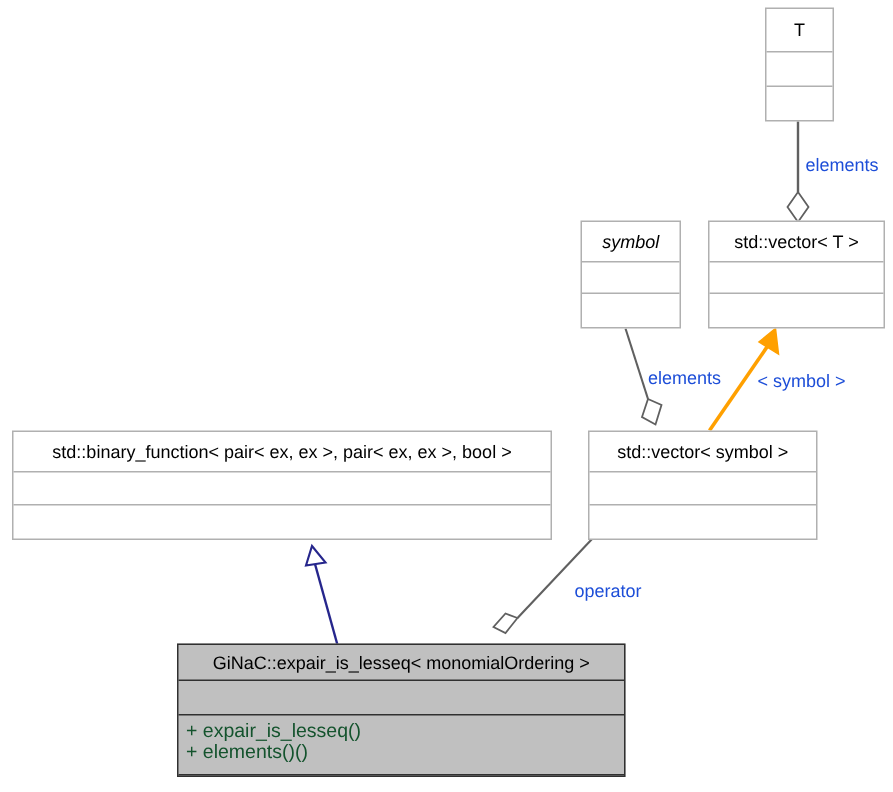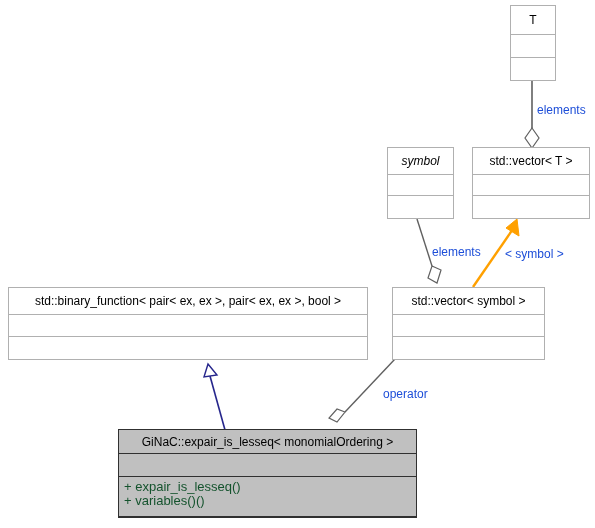--- a/index.html
+++ b/index.html
@@ -132,21 +132,21 @@
     <div class="compartment title-compartment" style="height:27px;">std::vector&lt; symbol &gt;</div>
     <div class="compartment" style="height:22px;"></div>
     <div class="compartment last" style="height:22px;"></div>
   </div>
 
   <div class="uml-box highlight" style="left:118px; top:429px; width:299px; height:89px;">
     <div class="compartment title-compartment" style="height:25px;">GiNaC::expair_is_lesseq&lt; monomialOrdering &gt;</div>
     <div class="compartment" style="height:23px;"></div>
     <div class="compartment last members-compartment" style="height:41px;">
       <div>+ expair_is_lesseq()</div>
-      <div>+ variables()()</div>
+      <div>+ elements()()</div>
     </div>
   </div>
 
   <div class="edge-label" style="left:537px; top:104px;">elements</div>
 
   <div class="edge-label" style="left:432px; top:246px;">elements</div>
 
   <div class="edge-label" style="left:505px; top:233px;margin-top:15px;">&lt; symbol &gt;</div>
 
   <div class="edge-label" style="left:383px; top:388px;">operator</div>

